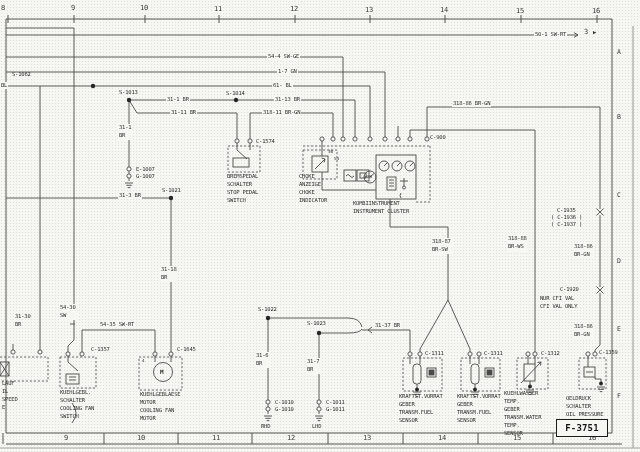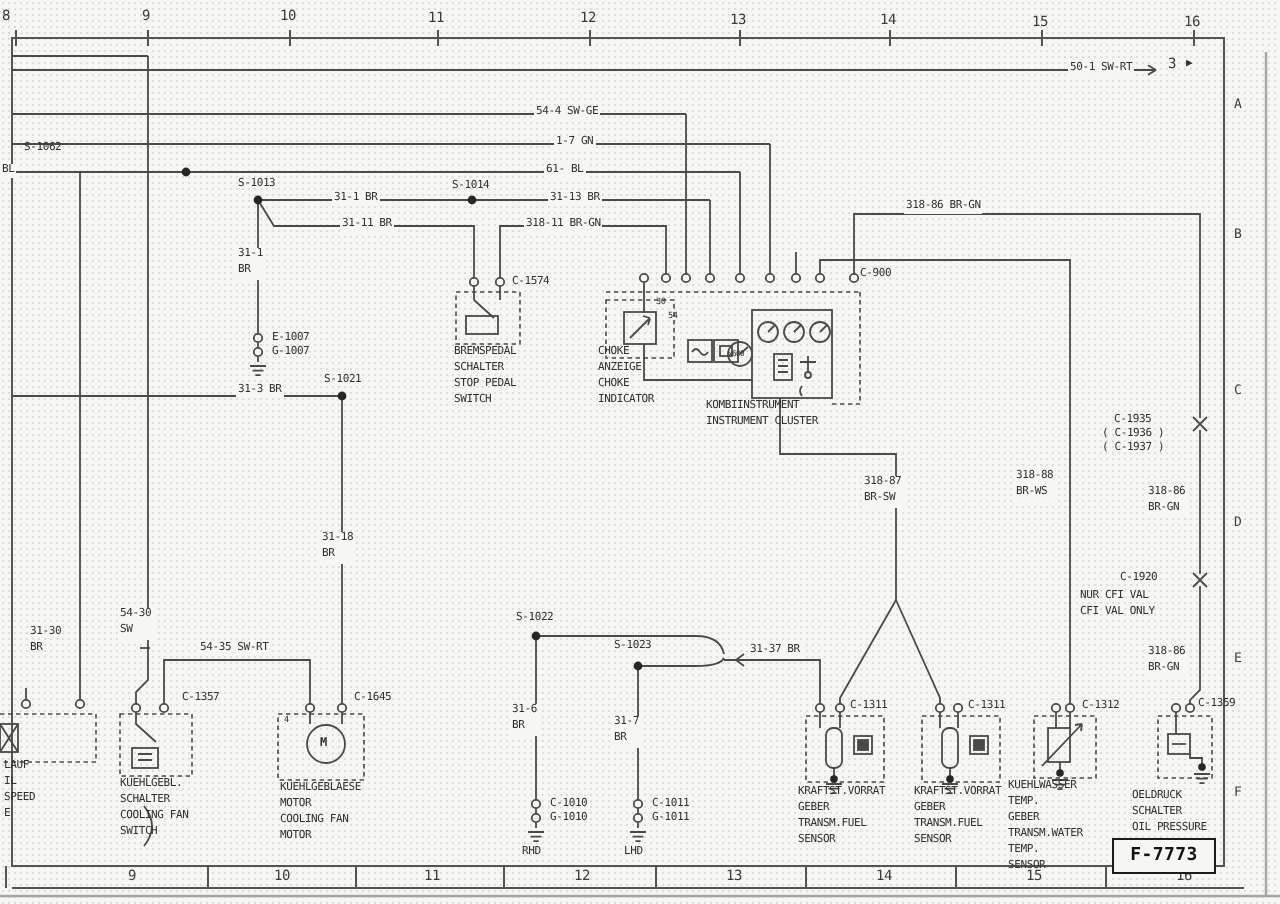--- a/index.html
+++ b/index.html
@@ -381,15 +381,15 @@
 SENSOR</span>
   <span class="lbl pre" style="left:566px;top:395px">OELDRUCK
 SCHALTER
 OIL PRESSURE
 SWITCH</span>
   <span class="lbl pre" style="left:2px;top:380px">LAUF
 IL
 SPEED
 E</span>
 
-  <div class="titlebox">F-7773</div>
+  <div class="titlebox">F-3751</div>
 
 </div>
 
 </body></html>

